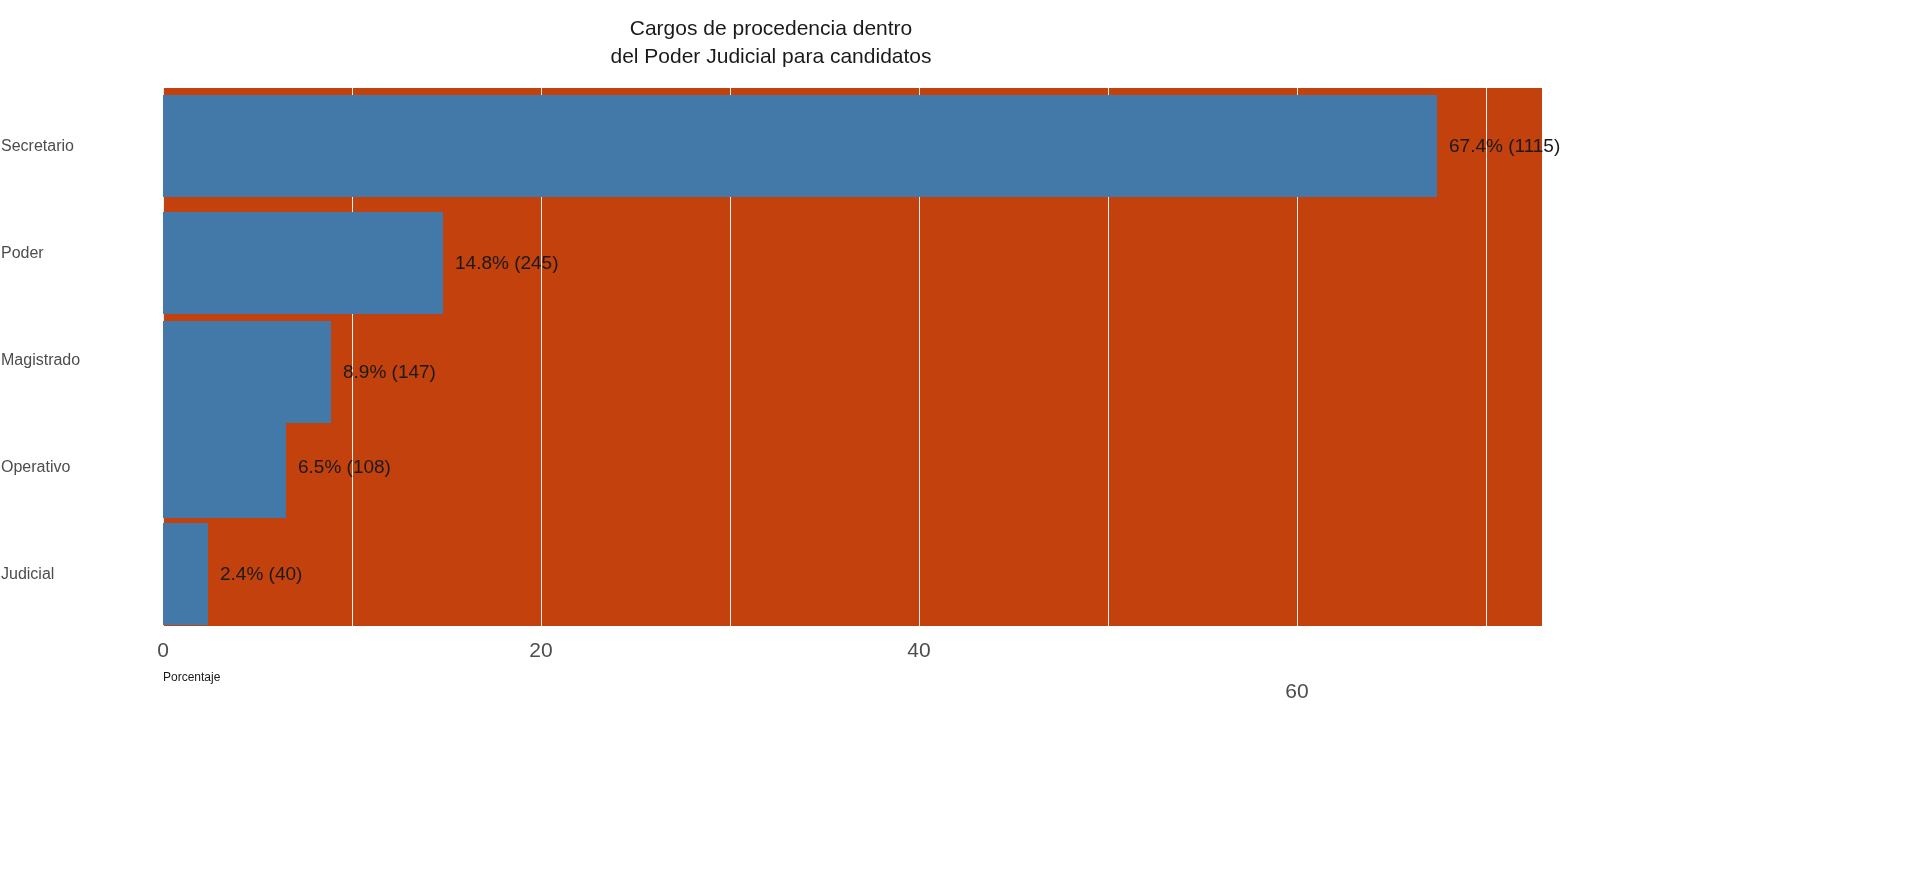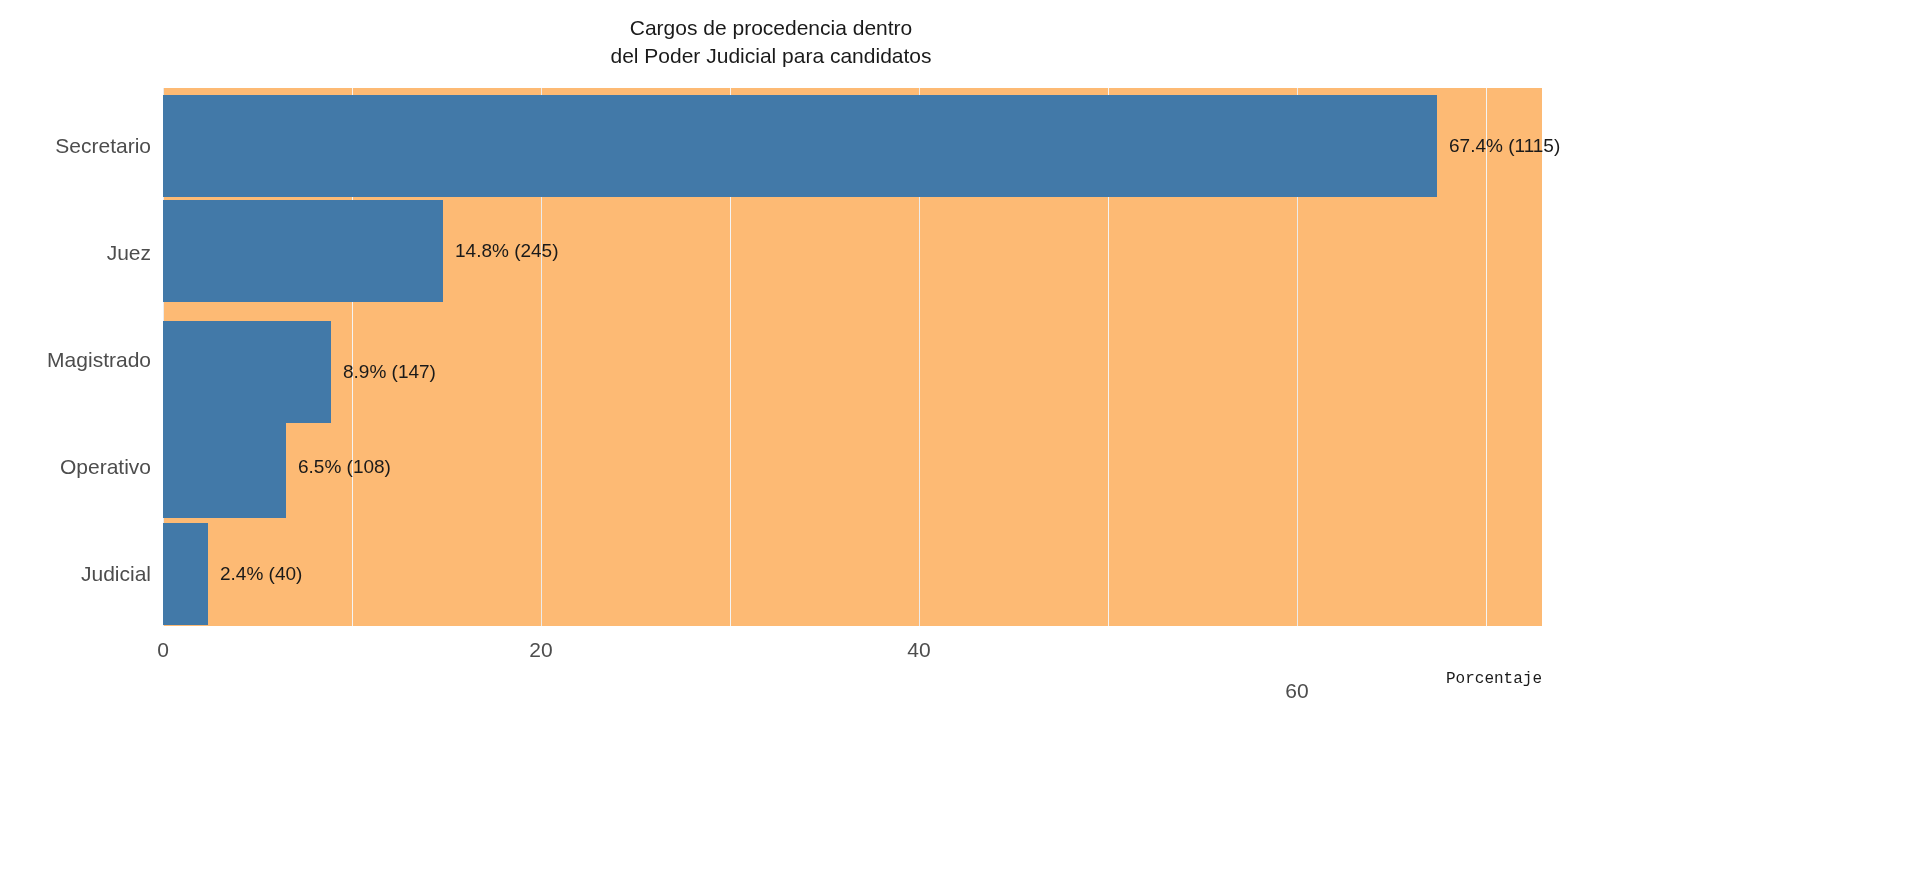--- a/index.html
+++ b/index.html
@@ -31,21 +31,21 @@
     line-height: 28px;
     white-space: pre-line;
   }
   
   .panel {
     position: absolute;
     left: 163px;
     top: 88px;
     width: 1379px;
     height: 538px;
-    background: #fdba74;
+    background: #c2410c;
   }
   .gridline-v {
     position: absolute;
     top: 0;
     bottom: 0;
     width: 1px;
     background: #ebebeb;
   }
   .gridline-v.minor {
     background: #f4f4f4;
@@ -68,22 +68,21 @@
     transform: translateY(-50%);
     font-size: 19px;
     color: #1a1a1a;
     white-space: nowrap;
   }
   
   .ytick {
     position: absolute;
     right: 0;
     width: 150px;
-    text-align: right;
-    font-size: 21px;
+    font-size: 16px;
     color: #4d4d4d;
     transform: translateY(-50%);
     white-space: nowrap;
   }
   .ytick-wrap {
     position: absolute;
     left: 0;
     top: 88px;
     width: 151px;
     height: 538px;
@@ -102,58 +101,57 @@
     font-size: 21px;
     color: #4d4d4d;
     transform: translateX(-50%);
     white-space: nowrap;
   }
   .xlabel {
     position: absolute;
     left: 163px;
     top: 670px;
     width: 1379px;
-    text-align: right;
-    font-size: 16px;
+    text-align: left;
+    font-size: 12px;
     color: #1a1a1a;
-    font-family: Liberation Mono, monospace;
   }
 </style>
 </head>
 <body>
 
 <div class="figure">
 
   <div class="title">Cargos de procedencia dentro
 del Poder Judicial para candidatos</div>
 
   <div class="ytick-wrap">
     <div class="ytick" style="top:58px;">Secretario</div>
-    <div class="ytick" style="top:165px;">Juez</div>
+    <div class="ytick" style="top:165px;">Poder</div>
     <div class="ytick" style="top:272px;">Magistrado</div>
     <div class="ytick" style="top:379px;">Operativo</div>
     <div class="ytick" style="top:486px;">Judicial</div>
   </div>
 
   <div class="panel">
     <div class="gridline-v" style="left:0px;"></div>
     <div class="gridline-v minor" style="left:189px;"></div>
     <div class="gridline-v" style="left:378px;"></div>
     <div class="gridline-v minor" style="left:567px;"></div>
     <div class="gridline-v" style="left:756px;"></div>
     <div class="gridline-v minor" style="left:945px;"></div>
     <div class="gridline-v" style="left:1134px;"></div>
     <div class="gridline-v minor" style="left:1323px;"></div>
 
     <div class="bar-row" style="top:7px; height:102px;">
       <div class="bar" style="width:1274px;"></div>
       <div class="bar-label" style="left:1286px;">67.4% (1115)</div>
     </div>
 
-    <div class="bar-row" style="top:112px; height:102px;padding-left:12px;">
+    <div class="bar-row" style="top:124px; height:102px;padding-left:12px;">
       <div class="bar" style="width:280px;"></div>
       <div class="bar-label" style="left:292px;">14.8% (245)</div>
     </div>
 
     <div class="bar-row" style="top:233px; height:102px;">
       <div class="bar" style="width:168px;"></div>
       <div class="bar-label" style="left:180px;">8.9% (147)</div>
     </div>
 
     <div class="bar-row" style="top:328px; height:102px;">

